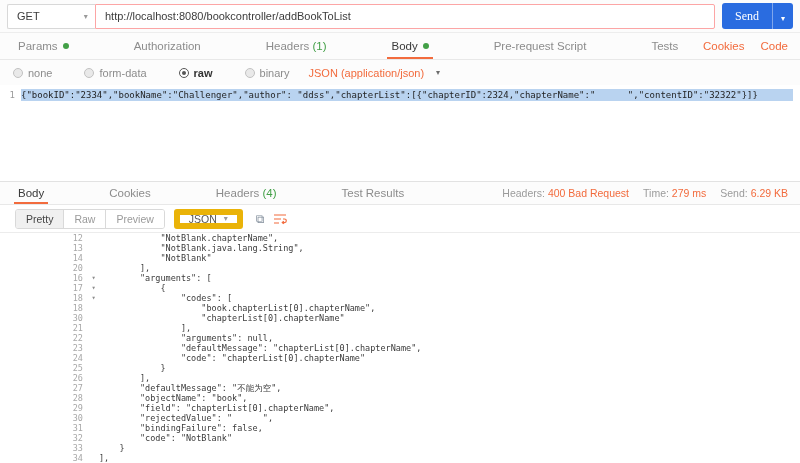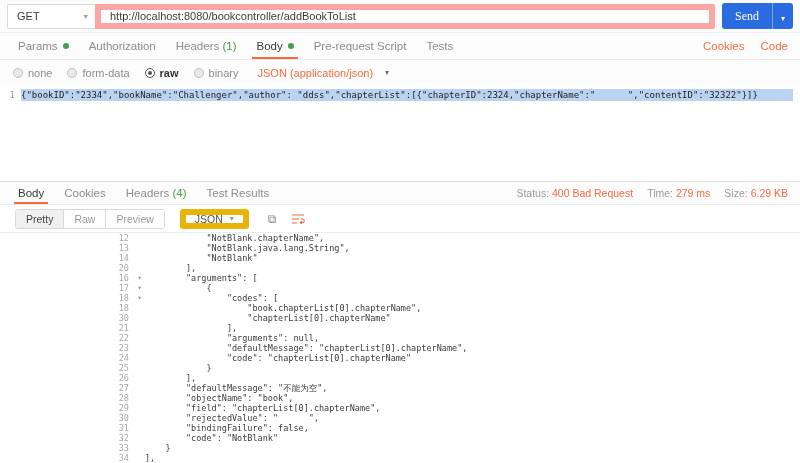--- a/index.html
+++ b/index.html
@@ -4,40 +4,40 @@
 <style>
   * { box-sizing: border-box; margin: 0; padding: 0; }
   html, body { width: 800px; height: 463px; overflow: hidden; }
   body { font-family: "Liberation Sans", sans-serif; background: #fff; }
   .app { width: 800px; height: 463px; display: flex; flex-direction: column; background: #fff; }
 
   
   .url-row { height: 33px; flex: 0 0 33px; display: flex; align-items: center; padding: 0 7px; border-bottom: 1px solid #ededed; background: #fcfcfc; }
   .method { height: 25px; width: 88px; border: 1px solid #d8d8d8; border-right: 0; border-radius: 2px 0 0 2px; background: #fff; display: flex; align-items: center; justify-content: space-between; padding: 0 9px; font-size: 11px; color: #3c3c3c; cursor: pointer; gap: 44px; }
   .caret { font-size: 8px; color: #9a9a9a; }
-  .url-input { flex: 1; height: 25px; border: 6px solid #fca5a5; border-radius: 0 2px 2px 0; background: #fff; font-size: 11px; color: #3c3c3c; padding: 0 9px; outline: none; font-family: "Liberation Sans", sans-serif; }
+  .url-input { flex: 1; height: 25px; border: 1px solid #fca5a5; border-radius: 0 2px 2px 0; background: #fff; font-size: 11px; color: #3c3c3c; padding: 0 9px; outline: none; font-family: "Liberation Sans", sans-serif; }
   .send-group { display: flex; margin-left: 7px; height: 26px; }
   .send-btn { background: #2a6ce0; color: #fff; border: none; border-radius: 3px 0 0 3px; font-size: 12px; padding: 0 13px; cursor: pointer; font-family: Liberation Serif, serif; }
   .send-caret { width: 21px; background: #2a6ce0; border: none; border-left: 1px solid rgba(255,255,255,.4); border-radius: 0 3px 3px 0; color: #fff; cursor: pointer; }
   .send-caret .caret { color: #fff; }
 
   
   .tabs-row { height: 27px; flex: 0 0 27px; display: flex; justify-content: space-between; align-items: stretch; padding: 0 8px; border-bottom: 1px solid #e8e8e8; background: #fcfcfc; }
-  .tabs { display: flex; }
+  .tabs { display: flex; gap: 45px; }
   .tab { display: flex; align-items: center; padding: 0 10px; font-size: 11.5px; color: #8c8c8c; cursor: pointer; position: relative; white-space: nowrap; }
   .tab.active { color: #3a3a3a; }
   .tab.active::after { content: ""; position: absolute; left: 6px; right: 6px; bottom: 0; height: 2px; background: #f26b3d; }
   .dot { width: 6px; height: 6px; border-radius: 50%; background: #43a047; margin-left: 5px; display: inline-block; }
   .tab-count { color: #43a047; }
   .right-links { display: flex; align-items: center; gap: 16px; font-size: 11.5px; color: #f26b3d; padding-right: 4px; }
   .right-links span { cursor: pointer; }
 
   
   .modes-row { height: 25px; flex: 0 0 25px; display: flex; align-items: center; padding: 0 13px; background: #fcfcfc; }
-  .radios { display: flex; align-items: center; }
+  .radios { display: flex; align-items: center; gap: 17px; }
   .radio-item { display: flex; align-items: center; margin-right: 15px; cursor: pointer; }
   .radio { width: 10px; height: 10px; border-radius: 50%; border: 1px solid #c2c2c2; background: #e9e9e9; margin-right: 5px; display: inline-block; position: relative; }
   .radio.on { border: 1px solid #565656; background: #fff; }
   .radio.on::after { content: ""; position: absolute; left: 2px; top: 2px; right: 2px; bottom: 2px; border-radius: 50%; background: #565656; }
   .radio-label { font-size: 11px; color: #8c8c8c; }
   .radio-item.selected .radio-label { color: #333; font-weight: bold; }
   .ctype { display: flex; align-items: center; gap: 12px; font-size: 11px; color: #f26b3d; margin-left: 4px; cursor: pointer; }
   .ctype .caret { color: #6d6d6d; }
 
   
@@ -46,32 +46,32 @@
   .ed-num { width: 15px; text-align: right; color: #9b9b9b; font-size: 9px; margin-right: 6px; flex: 0 0 15px; }
   .ed-text { flex: 1; background: #b9d3f0; font-size: 9px; color: #1f1f1f; white-space: pre; height: 12px; line-height: 12px; margin-right: 7px; overflow: hidden; }
 
   
   .resp-tabs-row { height: 23px; flex: 0 0 23px; display: flex; justify-content: space-between; align-items: stretch; padding: 0 8px; border-bottom: 1px solid #e8e8e8; background: #fcfcfc; }
   .meta { display: flex; align-items: center; gap: 14px; font-size: 10.5px; padding-right: 4px; white-space: nowrap; }
   .meta-label { color: #9b9b9b; }
   .meta-value { color: #f26b3d; }
 
   
-  .resp-toolbar { height: 28px; flex: 0 0 28px; display: flex; align-items: center; padding: 0 15px; border-bottom: 1px solid #ececec; background: #fff; gap: 15px; }
+  .resp-toolbar { height: 28px; flex: 0 0 28px; display: flex; align-items: center; padding: 0 15px; border-bottom: 1px solid #ececec; background: #fff; gap: 9px; }
   .vm-group { display: flex; border: 1px solid #d9d9d9; border-radius: 3px; overflow: hidden; height: 20px; }
   .vm-btn { padding: 0 10px; font-size: 10.5px; color: #9a9a9a; background: #fff; display: flex; align-items: center; border-right: 1px solid #d9d9d9; cursor: pointer; }
   .vm-btn:last-child { border-right: none; }
   .vm-btn.active { color: #454545; background: #f0f0f0; }
   .json-dd { display: flex; align-items: center; gap: 7px; border: 6px solid #eab308; border-radius: 3px; height: 20px; padding: 0 9px; font-size: 10.5px; color: #555; cursor: pointer; }
   .icon-copy { color: #7f8b99; font-size: 12px; cursor: pointer; margin-left: 4px; }
   .icon-wrap { display: flex; align-items: center; cursor: pointer; }
 
   
   .resp-body { flex: 1; background: #fff; overflow: hidden; font-family: "DejaVu Sans Mono", monospace; }
-  .r-line { display: flex; height: 10px; line-height: 10px; padding-left: 46px; }
+  .r-line { display: flex; height: 10px; line-height: 10px; }
   .r-num { width: 88px; flex: 0 0 88px; text-align: right; color: #a8a8a8; font-size: 8.5px; padding-right: 5px; }
   .r-fold { width: 11px; flex: 0 0 11px; font-size: 7px; color: #8d8d8d; text-align: center; cursor: pointer; }
   .r-text { font-size: 8.5px; color: #3a3a3a; white-space: pre; }
 </style>
 </head>
 <body>
 
 <div class="app">
 
   <div class="url-row">
@@ -158,23 +158,23 @@
         </div>
         <div class="tab">
           <span class="tab-label">Headers</span>
           <span class="tab-count">&nbsp;(4)</span>
         </div>
         <div class="tab">
           <span class="tab-label">Test Results</span>
         </div>
       </div>
     <div class="meta">
-        <span class="meta-pair"><span class="meta-label">Status: </span><span class="meta-value">400 Bad Request</span></span>
+        <span class="meta-pair"><span class="meta-label">Headers: </span><span class="meta-value">400 Bad Request</span></span>
         <span class="meta-pair"><span class="meta-label">Time: </span><span class="meta-value">279 ms</span></span>
-        <span class="meta-pair"><span class="meta-label">Size: </span><span class="meta-value">6.29 KB</span></span>
+        <span class="meta-pair"><span class="meta-label">Send: </span><span class="meta-value">6.29 KB</span></span>
       </div>
   </div>
 
   <div class="resp-toolbar">
     <div class="vm-group">
         <div class="vm-btn active">Pretty</div>
         <div class="vm-btn">Raw</div>
         <div class="vm-btn">Preview</div>
       </div>
     <div class="json-dd">

